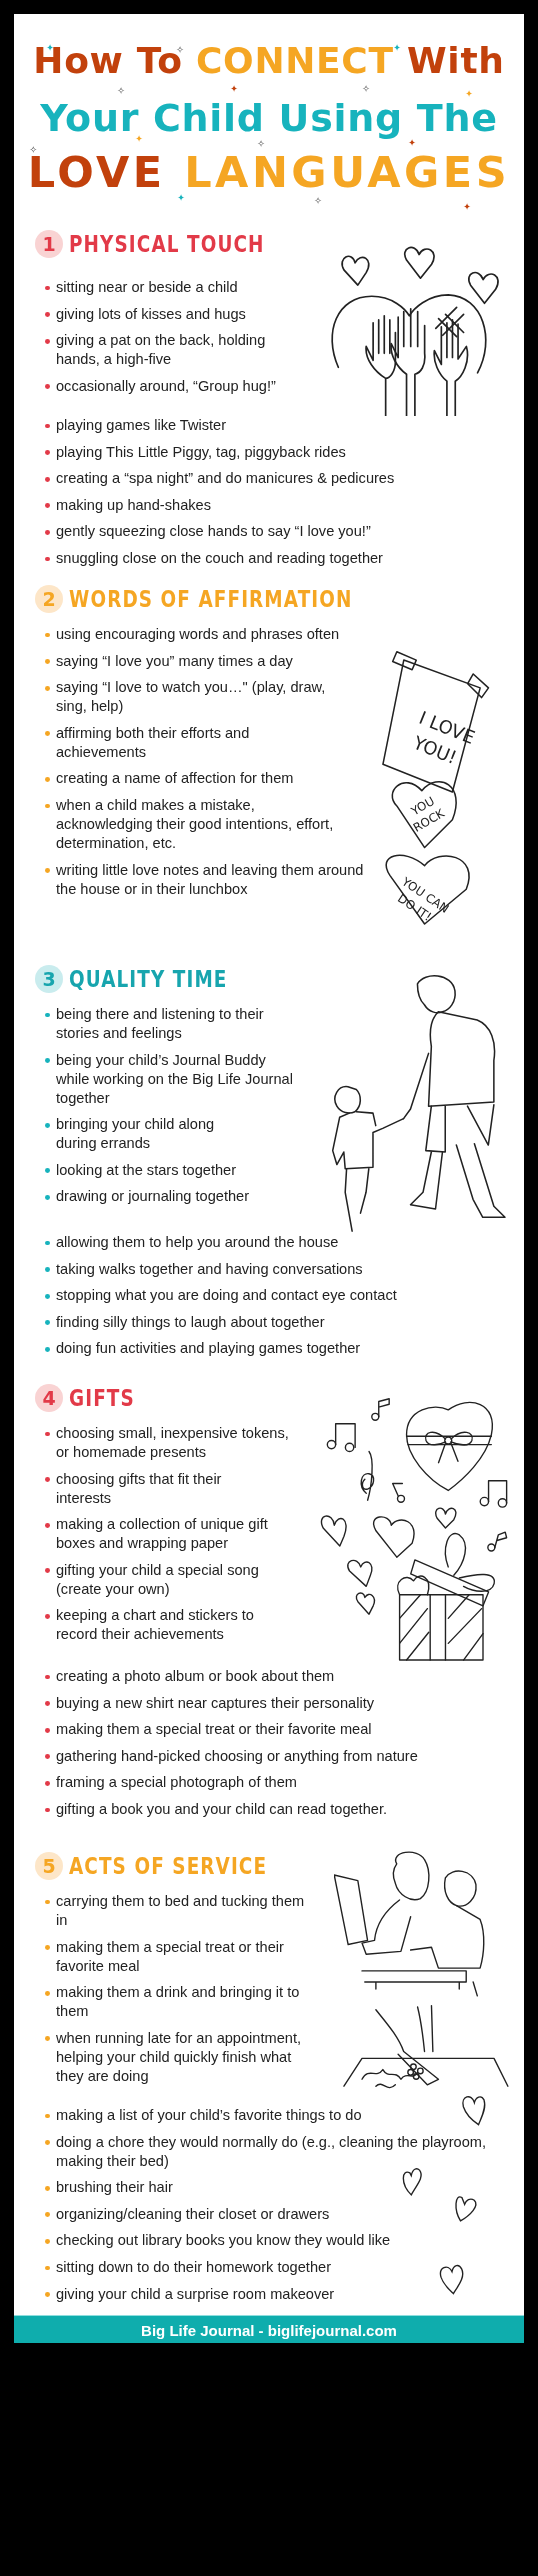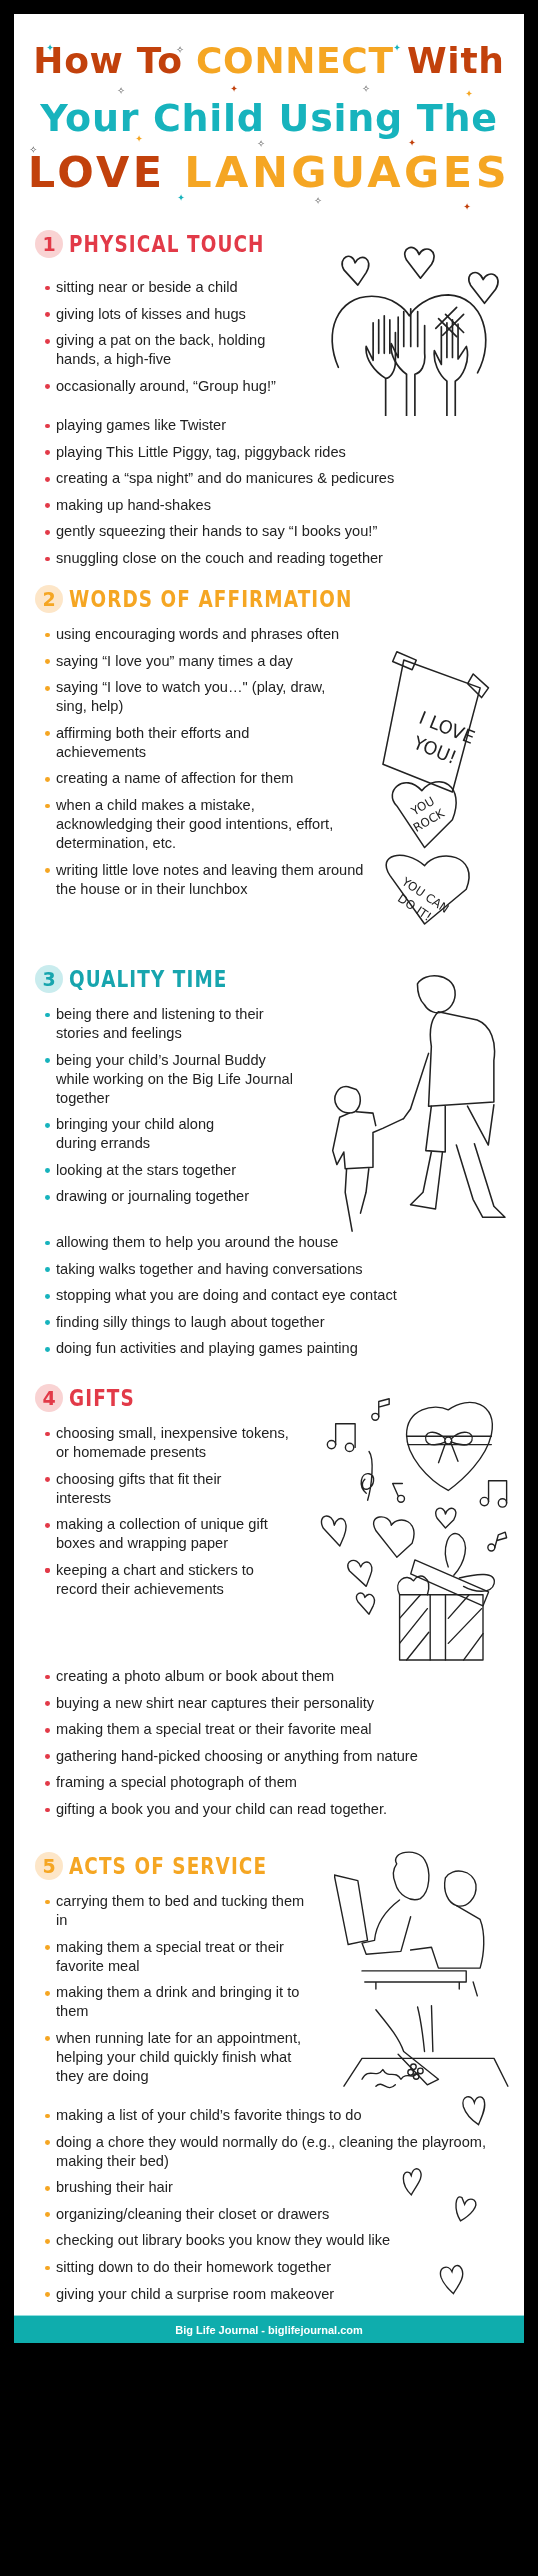--- a/index.html
+++ b/index.html
@@ -28,21 +28,21 @@
                transform:scaleX(0.78); transform-origin:left center; white-space:nowrap; }
   .items { position:absolute; left:28px; list-style:none; margin:0; padding:0; }
   .item { position:relative; padding-left:14px; font-size:14.6px; line-height:19px; margin-bottom:7.6px; color:#222; }
   .item .dot { position:absolute; left:2.8px; top:7.6px; width:4.9px; height:4.9px; border-radius:50%; }
   .illus { position:absolute; }
   .illus svg { display:block; }
 
   
   .footer { position:absolute; left:0; top:2301px; width:510px; height:28px; background:#0fadad;
             display:flex; align-items:center; justify-content:center; border-top:1.4px solid #8fdede; }
-  .footer span { color:#fff; font-size:11px; font-weight:bold; }
+  .footer span { color:#fff; font-size:15px; font-weight:bold; }
 </style>
 </head>
 <body>
 
 <div class="page">
 
   <div class="title">
     <span class="sparkle teal" style="left:32px;top:29px">✦</span>
     <span class="sparkle" style="left:162px;top:31px;color:#333">✧</span>
     <span class="sparkle teal" style="left:379px;top:29px">✦</span>
@@ -79,21 +79,21 @@
       <li class="item"><span class="dot" style="background:#e23a48"></span><span>sitting near or beside a child</span></li>
       <li class="item"><span class="dot" style="background:#e23a48"></span><span>giving lots of kisses and hugs</span></li>
       <li class="item"><span class="dot" style="background:#e23a48"></span><span>giving a pat on the back, holding hands, a high-five</span></li>
       <li class="item"><span class="dot" style="background:#e23a48"></span><span>occasionally around, “Group hug!”</span></li>
     </ul>
     <ul class="items" style="top:188px;width:459px">
       <li class="item"><span class="dot" style="background:#e23a48"></span><span>playing games like Twister</span></li>
       <li class="item"><span class="dot" style="background:#e23a48"></span><span>playing This Little Piggy, tag, piggyback rides</span></li>
       <li class="item"><span class="dot" style="background:#e23a48"></span><span>creating a “spa night” and do manicures &amp; pedicures</span></li>
       <li class="item"><span class="dot" style="background:#e23a48"></span><span>making up hand-shakes</span></li>
-      <li class="item"><span class="dot" style="background:#e23a48"></span><span>gently squeezing their hands to say “I books you!”</span></li>
+      <li class="item"><span class="dot" style="background:#e23a48"></span><span>gently squeezing close hands to say “I love you!”</span></li>
       <li class="item"><span class="dot" style="background:#e23a48"></span><span>snuggling close on the couch and reading together</span></li>
     </ul>
     <div class="illus" style="left:309px;top:14px">
       <svg width="181" height="174" viewBox="0 0 260 250" fill="none" stroke="#222" stroke-width="2.4" stroke-linejoin="round" stroke-linecap="round">
         <path d="M30 40 C20 22 42 12 46 30 C54 14 74 24 62 44 L50 62 Z"></path>
         <path d="M120 26 C110 8 132 0 138 18 C146 2 168 12 156 32 L140 52 Z"></path>
         <path d="M212 62 C202 44 224 36 230 54 C238 38 260 48 248 68 L232 88 Z"></path>
         <path d="M22 180 C0 130 20 78 70 78 C100 78 118 96 124 106 C130 96 150 76 180 76 C230 78 248 140 222 188"></path>
         <path d="M166 110 l26 26 M176 104 l26 26 M162 124 l30 -30 M172 134 l30 -30"></path>
         <path d="M90 250 L90 196 C74 186 60 168 62 150 L72 170 L72 116 M80 112 L80 160 M88 106 L88 160 M96 112 L96 160 M104 130 L104 172 C104 186 96 196 90 196"></path>
@@ -143,21 +143,21 @@
       <li class="item" style="width:243px"><span class="dot" style="background:#17b3bd"></span><span>being your child’s Journal Buddy while working on the Big Life Journal together</span></li>
       <li class="item" style="width:202px"><span class="dot" style="background:#17b3bd"></span><span>bringing your child along during errands</span></li>
       <li class="item"><span class="dot" style="background:#17b3bd"></span><span>looking at the stars together</span></li>
       <li class="item"><span class="dot" style="background:#17b3bd"></span><span>drawing or journaling together</span></li>
     </ul>
     <ul class="items" style="top:270px;width:459px">
       <li class="item"><span class="dot" style="background:#17b3bd"></span><span>allowing them to help you around the house</span></li>
       <li class="item"><span class="dot" style="background:#17b3bd"></span><span>taking walks together and having conversations</span></li>
       <li class="item"><span class="dot" style="background:#17b3bd"></span><span>stopping what you are doing and contact eye contact</span></li>
       <li class="item"><span class="dot" style="background:#17b3bd"></span><span>finding silly things to laugh about together</span></li>
-      <li class="item"><span class="dot" style="background:#17b3bd"></span><span>doing fun activities and playing games painting</span></li>
+      <li class="item"><span class="dot" style="background:#17b3bd"></span><span>doing fun activities and playing games together</span></li>
     </ul>
     <div class="illus" style="left:292px;top:7px">
       <svg width="209" height="264" viewBox="0 0 300 380" fill="none" stroke="#222" stroke-width="2.2" stroke-linejoin="round" stroke-linecap="round">
         <path d="M160 20 C170 2 210 4 214 30 C216 46 206 58 196 60 C188 64 176 60 170 50 C164 44 160 34 160 20 Z"></path>
         <path d="M190 60 L246 72 C266 80 274 104 270 130 L270 190 L176 196 L180 110 C176 86 180 70 190 60 Z"></path>
         <path d="M176 120 L150 200 L140 214"></path>
         <path d="M180 196 L172 260 L200 262 L200 196 M232 196 L262 252 L270 194"></path>
         <path d="M180 262 L168 320 L150 338 L186 344 L196 262 M242 250 L270 340 L286 356 L254 356 L240 330 L216 252"></path>
         <path d="M60 168 C46 166 36 182 44 196 C50 206 62 208 70 204 C80 196 80 180 72 172 Z"></path>
         <path d="M62 206 L48 212 L38 260 L44 280 L54 262 L56 286 L96 284 L96 234 L110 228 L140 214 M100 224 L96 206 L72 204"></path>
@@ -168,21 +168,21 @@
 
   <div class="section" style="top:1368px;height:445px">
     <div class="sec-head">
       <div class="badge" style="background:#f9d3d3;color:#e23a48">4</div>
       <div class="sec-title" style="color:#e23a48">GIFTS</div>
     </div>
     <ul class="items" style="top:42px;width:264px">
       <li class="item" style="width:243px"><span class="dot" style="background:#e23a48"></span><span>choosing small, inexpensive tokens, or homemade presents</span></li>
       <li class="item" style="width:222px"><span class="dot" style="background:#e23a48"></span><span>choosing gifts that fit their interests</span></li>
       <li class="item" style="width:229px"><span class="dot" style="background:#e23a48"></span><span>making a collection of unique gift boxes and wrapping paper</span></li>
-      <li class="item" style="width:250px"><span class="dot" style="background:#e23a48"></span></li>
+      <li class="item" style="width:250px"><span class="dot" style="background:#e23a48"></span><span>gifting your child a special  song (create your own)</span></li>
       <li class="item" style="width:236px"><span class="dot" style="background:#e23a48"></span><span>keeping a chart and stickers to record their achievements</span></li>
     </ul>
     <ul class="items" style="top:285px;width:459px">
       <li class="item"><span class="dot" style="background:#e23a48"></span><span>creating a photo album or book about them</span></li>
       <li class="item"><span class="dot" style="background:#e23a48"></span><span>buying a new shirt near captures their personality</span></li>
       <li class="item"><span class="dot" style="background:#e23a48"></span><span>making them a special treat or their favorite meal</span></li>
       <li class="item"><span class="dot" style="background:#e23a48"></span><span>gathering hand-picked choosing or anything from nature</span></li>
       <li class="item"><span class="dot" style="background:#e23a48"></span><span>framing a special photograph of them</span></li>
       <li class="item"><span class="dot" style="background:#e23a48"></span><span>gifting a book you and your child can read together.</span></li>
     </ul>

